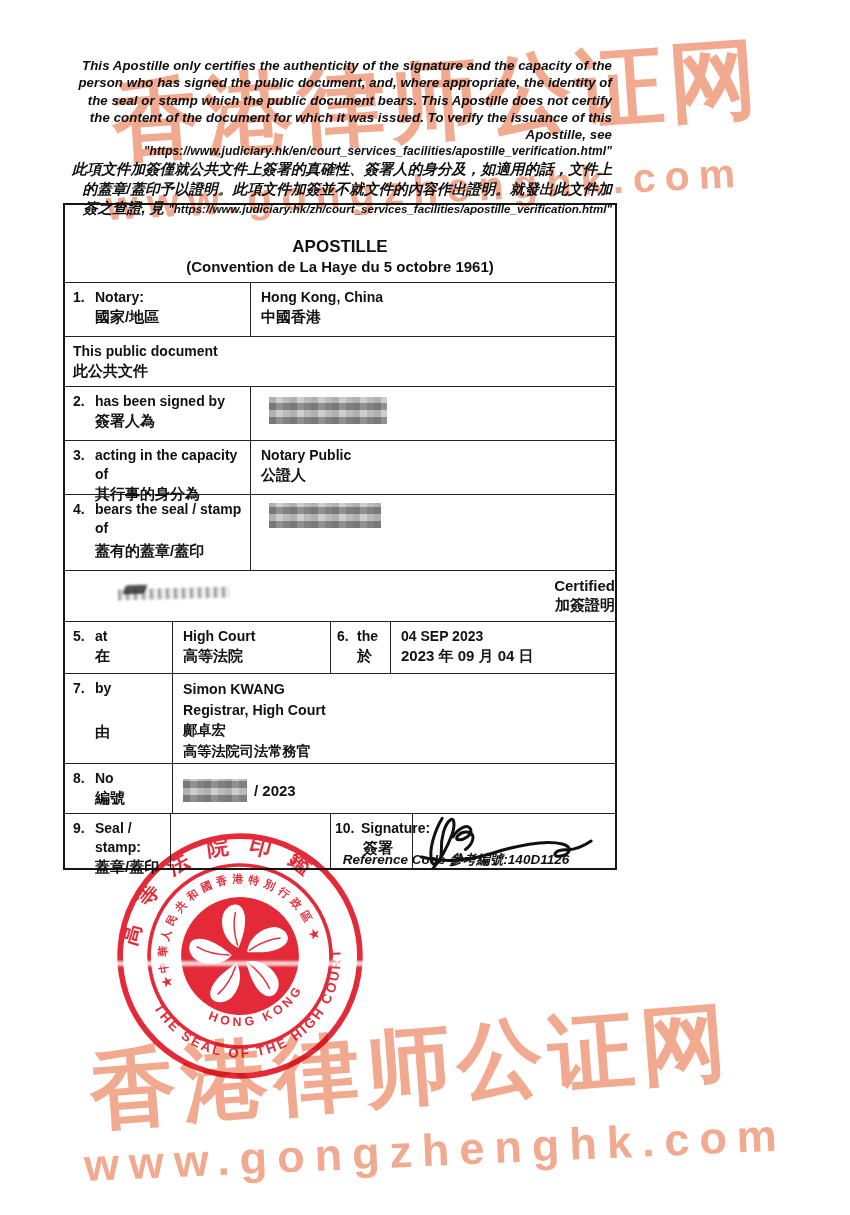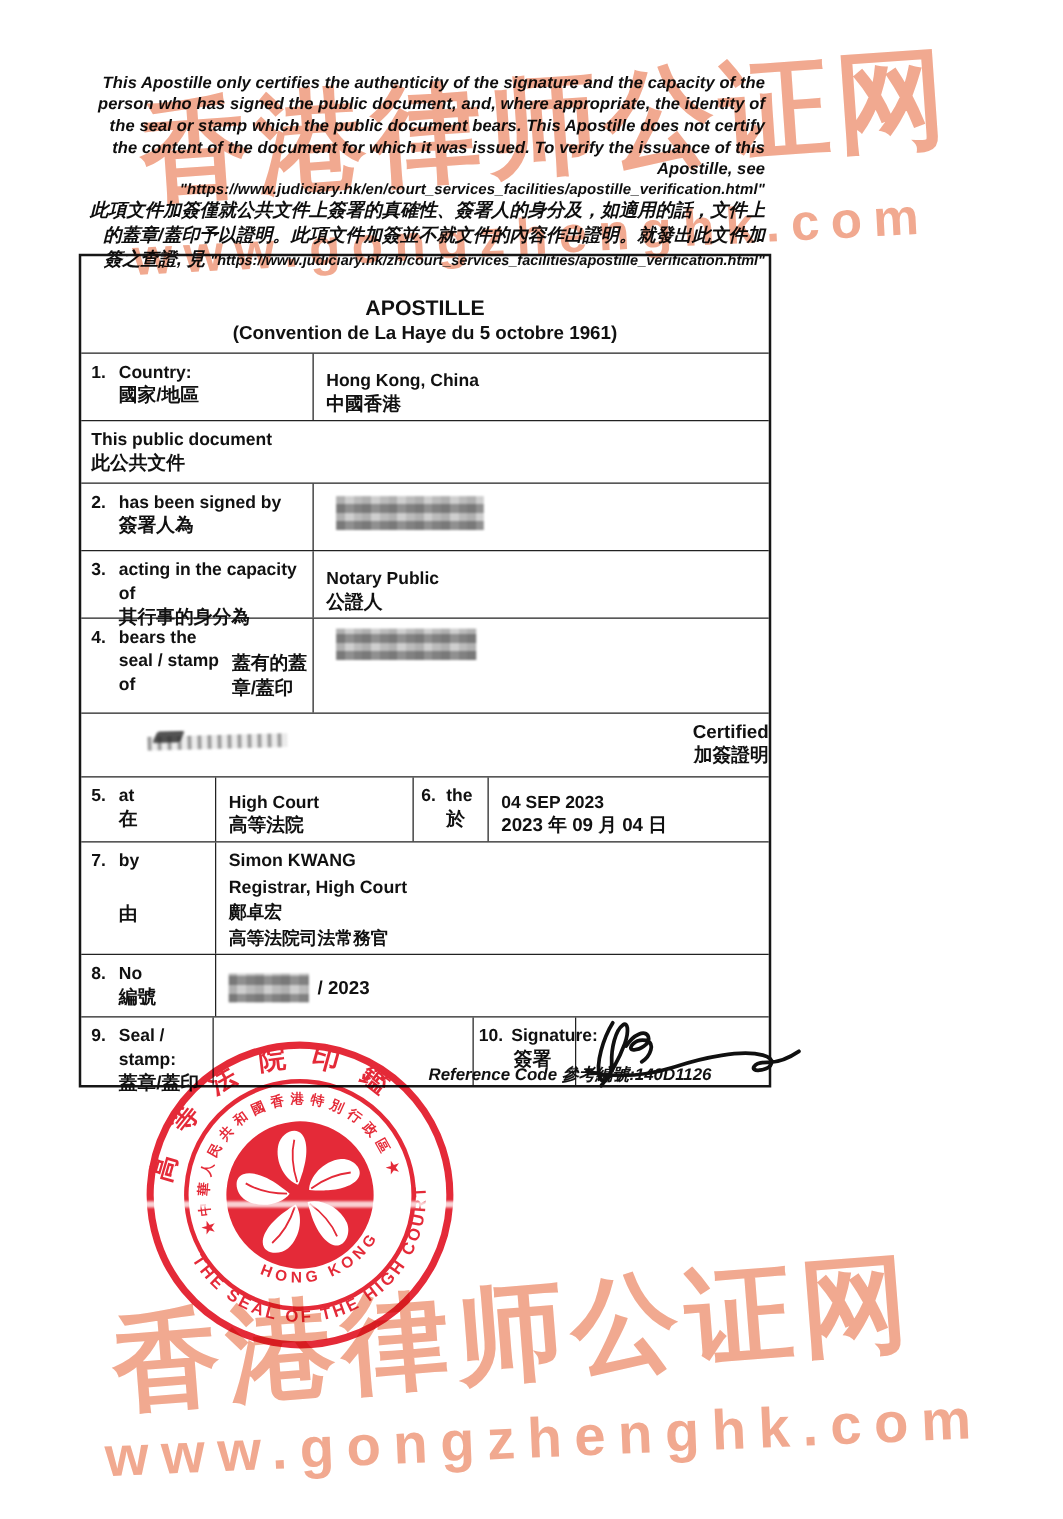--- a/index.html
+++ b/index.html
@@ -26,33 +26,33 @@
     font-weight:bold;
   }
   .tr{display:flex;border-top:1.7px solid #222;box-sizing:border-box;}
   .tr:first-child{border-top:none;}
   .cell{box-sizing:border-box;padding:5px 4px 2px 8px;display:flex;align-items:flex-start;}
   .cell + .cell{border-left:1.7px solid #222;}
   .num{width:22px;flex:none;font-size:14px;line-height:19px;}
   .lbl{flex:1;}
   .en{display:block;font-size:14px;line-height:19px;}
   .zh{display:block;font-size:15px;line-height:20px;}
-  .val{padding-left:10px;align-items:flex-end;}
+  .val{padding-left:10px;}
   .tr-title{display:block;text-align:center;height:53px;padding-top:7px;box-sizing:border-box;margin-top:24px;}
   .title{font-size:17px;line-height:21px;}
   .subtitle{font-size:15px;line-height:20px;}
   .h54{height:54px;} .h50{height:50px;} .h76{height:76px;}
   .h52{height:52px;} .h90{height:90px;} .h55{height:55px;}
   .wlabel{width:185px;flex:none;}
   .w107{width:107px;flex:none;} .w158{width:158px;flex:none;} .w60{width:60px;flex:none;}
   .w105{width:105px;flex:none;} .w160{width:160px;flex:none;} .w82{width:82px;flex:none;}
   .grow{flex:1;}
   .pub{}
   .cert{display:block;text-align:right;height:51px;padding-top:5px;box-sizing:border-box;}
-  .col{display:flex;flex-direction:row;height:100%;}
+  .col{display:flex;flex-direction:column;height:100%;}
   .col .zh-bottom{margin-top:auto;padding-bottom:7px;}
   .zh-gap{margin-top:24px;}
   .r7line{display:block;font-size:14.2px;line-height:20.5px;}
 
   
   .mosaic{
     display:inline-block;
     background:
       repeating-linear-gradient(0deg, rgba(110,110,110,.65) 0 7px, rgba(205,205,205,.55) 7px 14px),
       repeating-linear-gradient(90deg, #8d8d8d 0 7px, #cfcfcf 7px 14px, #a5a5a5 14px 21px);
@@ -127,21 +127,21 @@
 
     <div class="tr tr-title">
       <div class="title">APOSTILLE</div>
       <div class="subtitle">(Convention de La Haye du 5 octobre 1961)</div>
     </div>
 
     <div class="tr h54">
       <div class="cell wlabel">
         <span class="num">1.</span>
         <span class="lbl">
-          <span class="en">Country:</span>
+          <span class="en">Notary:</span>
           <span class="zh">國家/地區</span>
         </span>
       </div>
       <div class="cell grow val">
         <span class="lbl">
           <span class="en">Hong Kong, China</span>
           <span class="zh">中國香港</span>
         </span>
       </div>
     </div>
@@ -265,21 +265,21 @@
 
     <div class="tr h55">
       <div class="cell w105">
         <span class="num">9.</span>
         <span class="lbl">
           <span class="en">Seal / stamp:</span>
           <span class="zh">蓋章/蓋印</span>
         </span>
       </div>
       <div class="cell w160"></div>
-      <div class="cell w82" style="padding-left:4px;margin-left:48px;">
+      <div class="cell w82" style="padding-left:4px;">
         <span class="num" style="width:26px;">10.</span>
         <span class="lbl">
           <span class="en">Signature:</span>
           <span class="zh" style="padding-left:2px;">簽署</span>
         </span>
       </div>
       <div class="cell grow sigcell">
         <svg class="sig-svg" width="200" height="58" viewBox="0 0 200 58">
           <g fill="none" stroke="#101010" stroke-width="3" stroke-linecap="round">
             <path d="M36 6 C28 18 21 38 24 49 C26 56 34 50 34 38 C34 26 38 12 44 8 C48 5 49 13 45 23 C40 35 32 48 25 56"></path>

